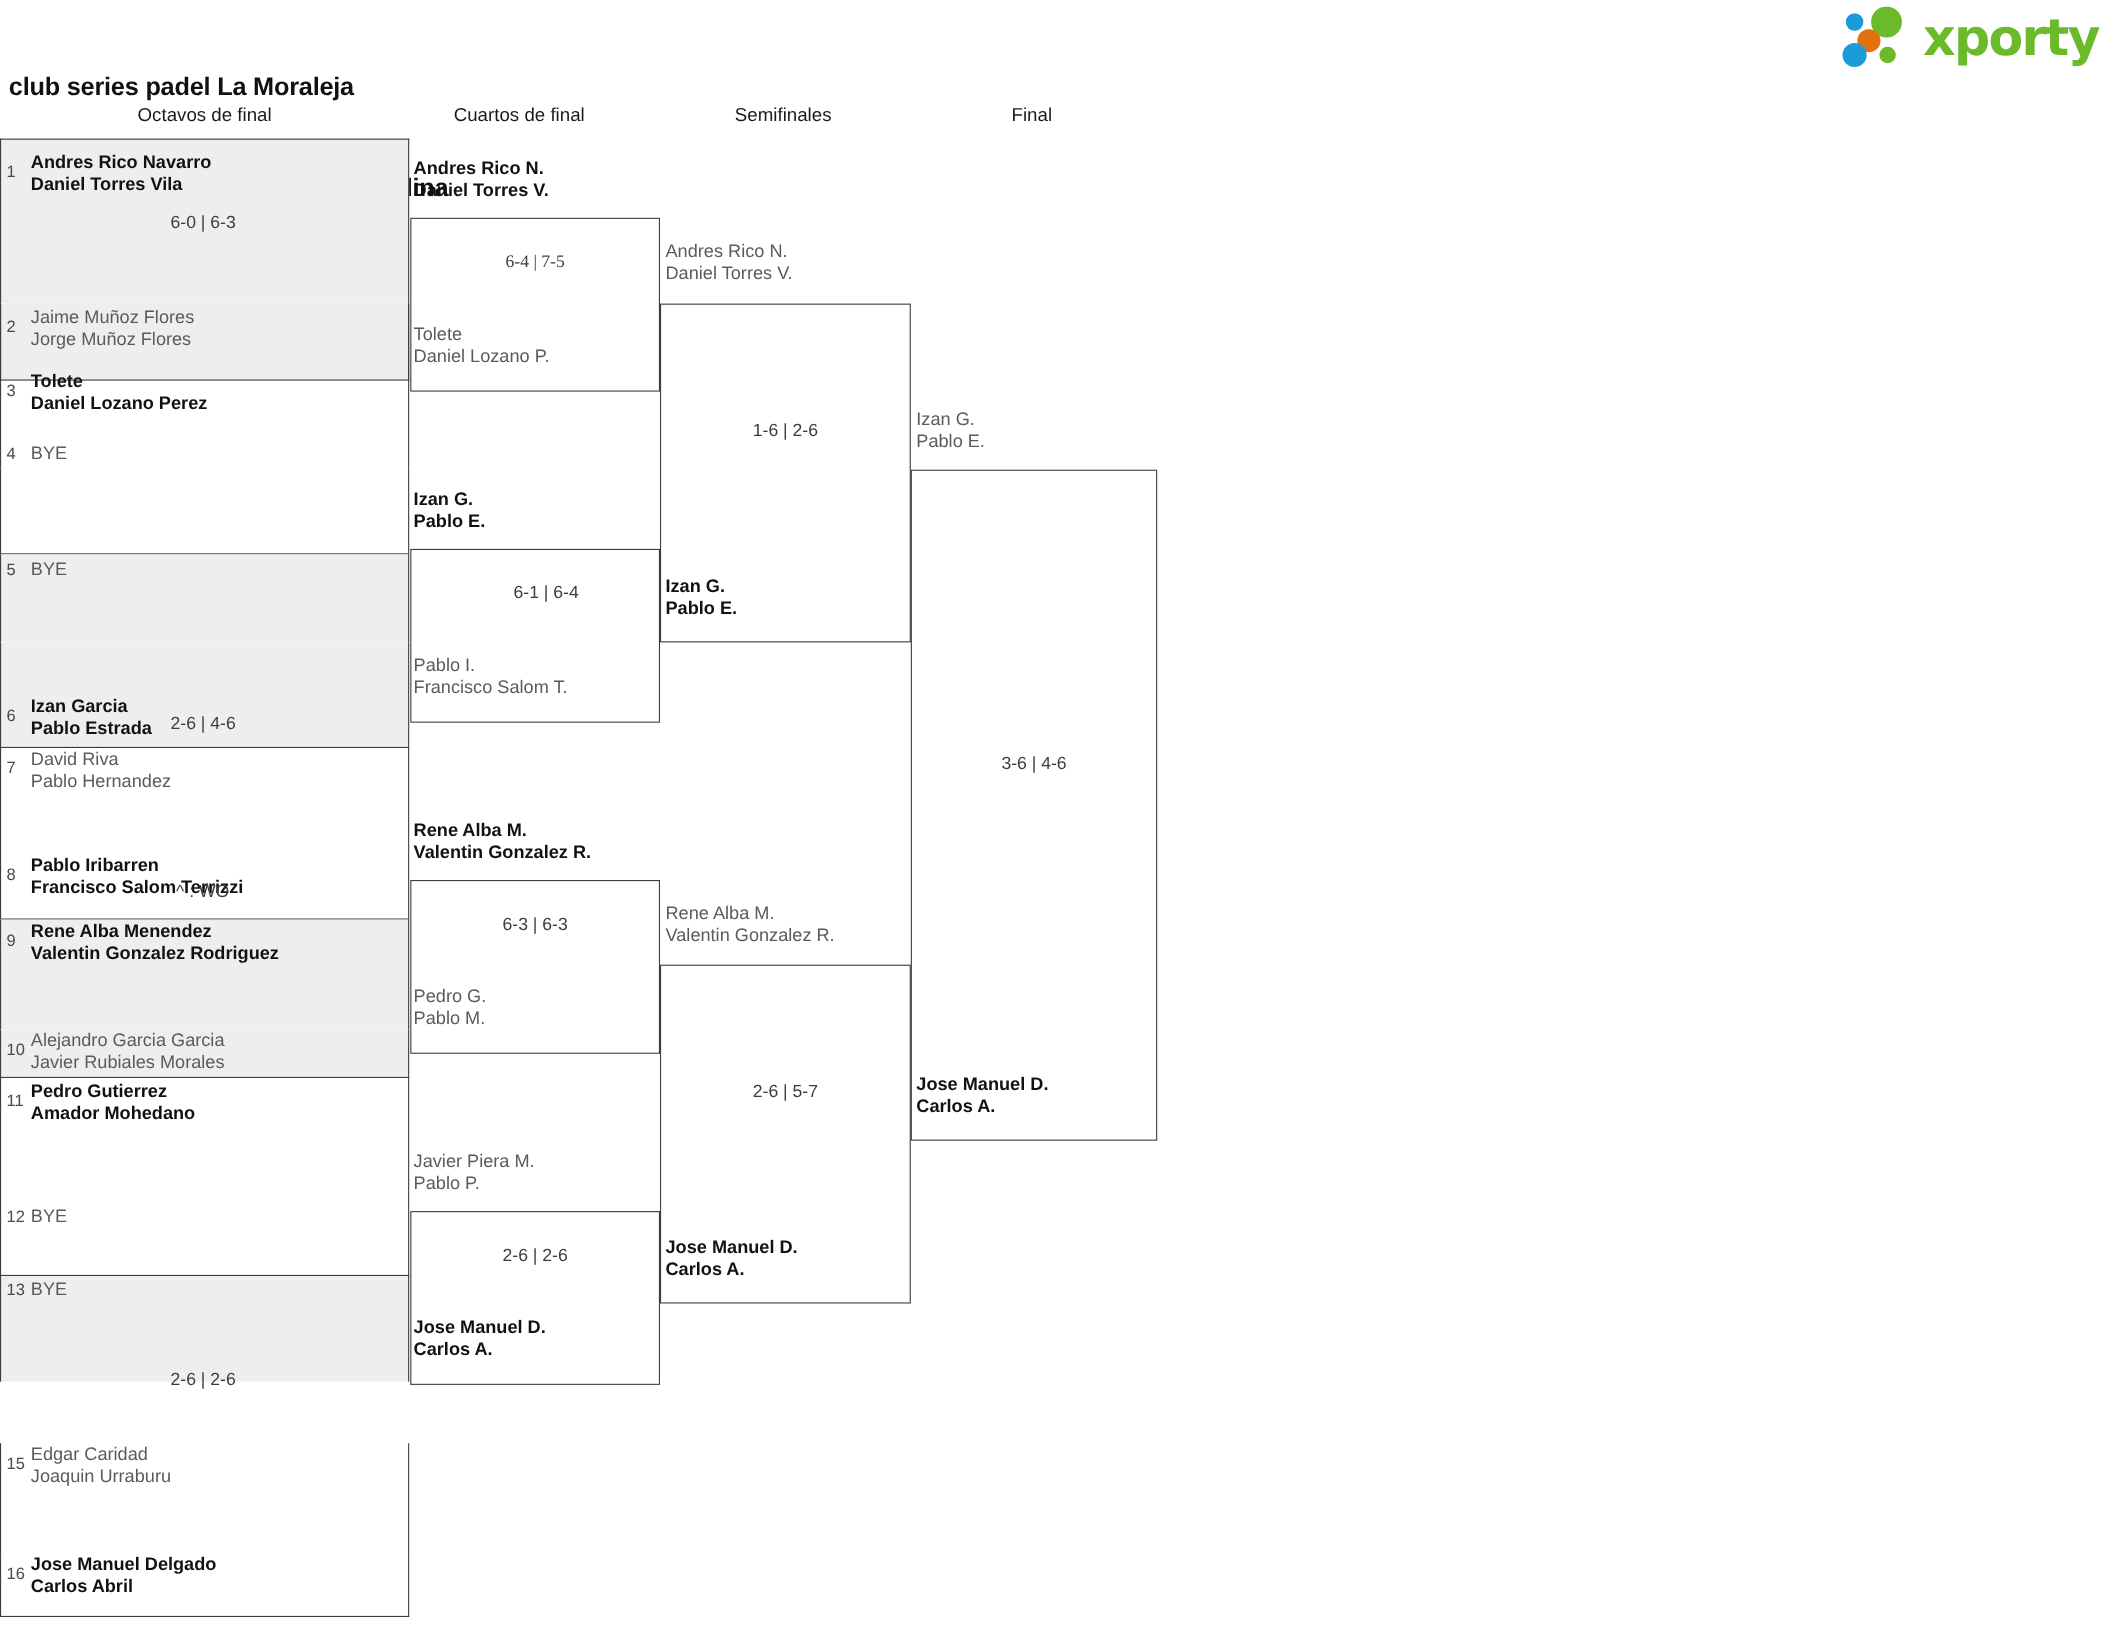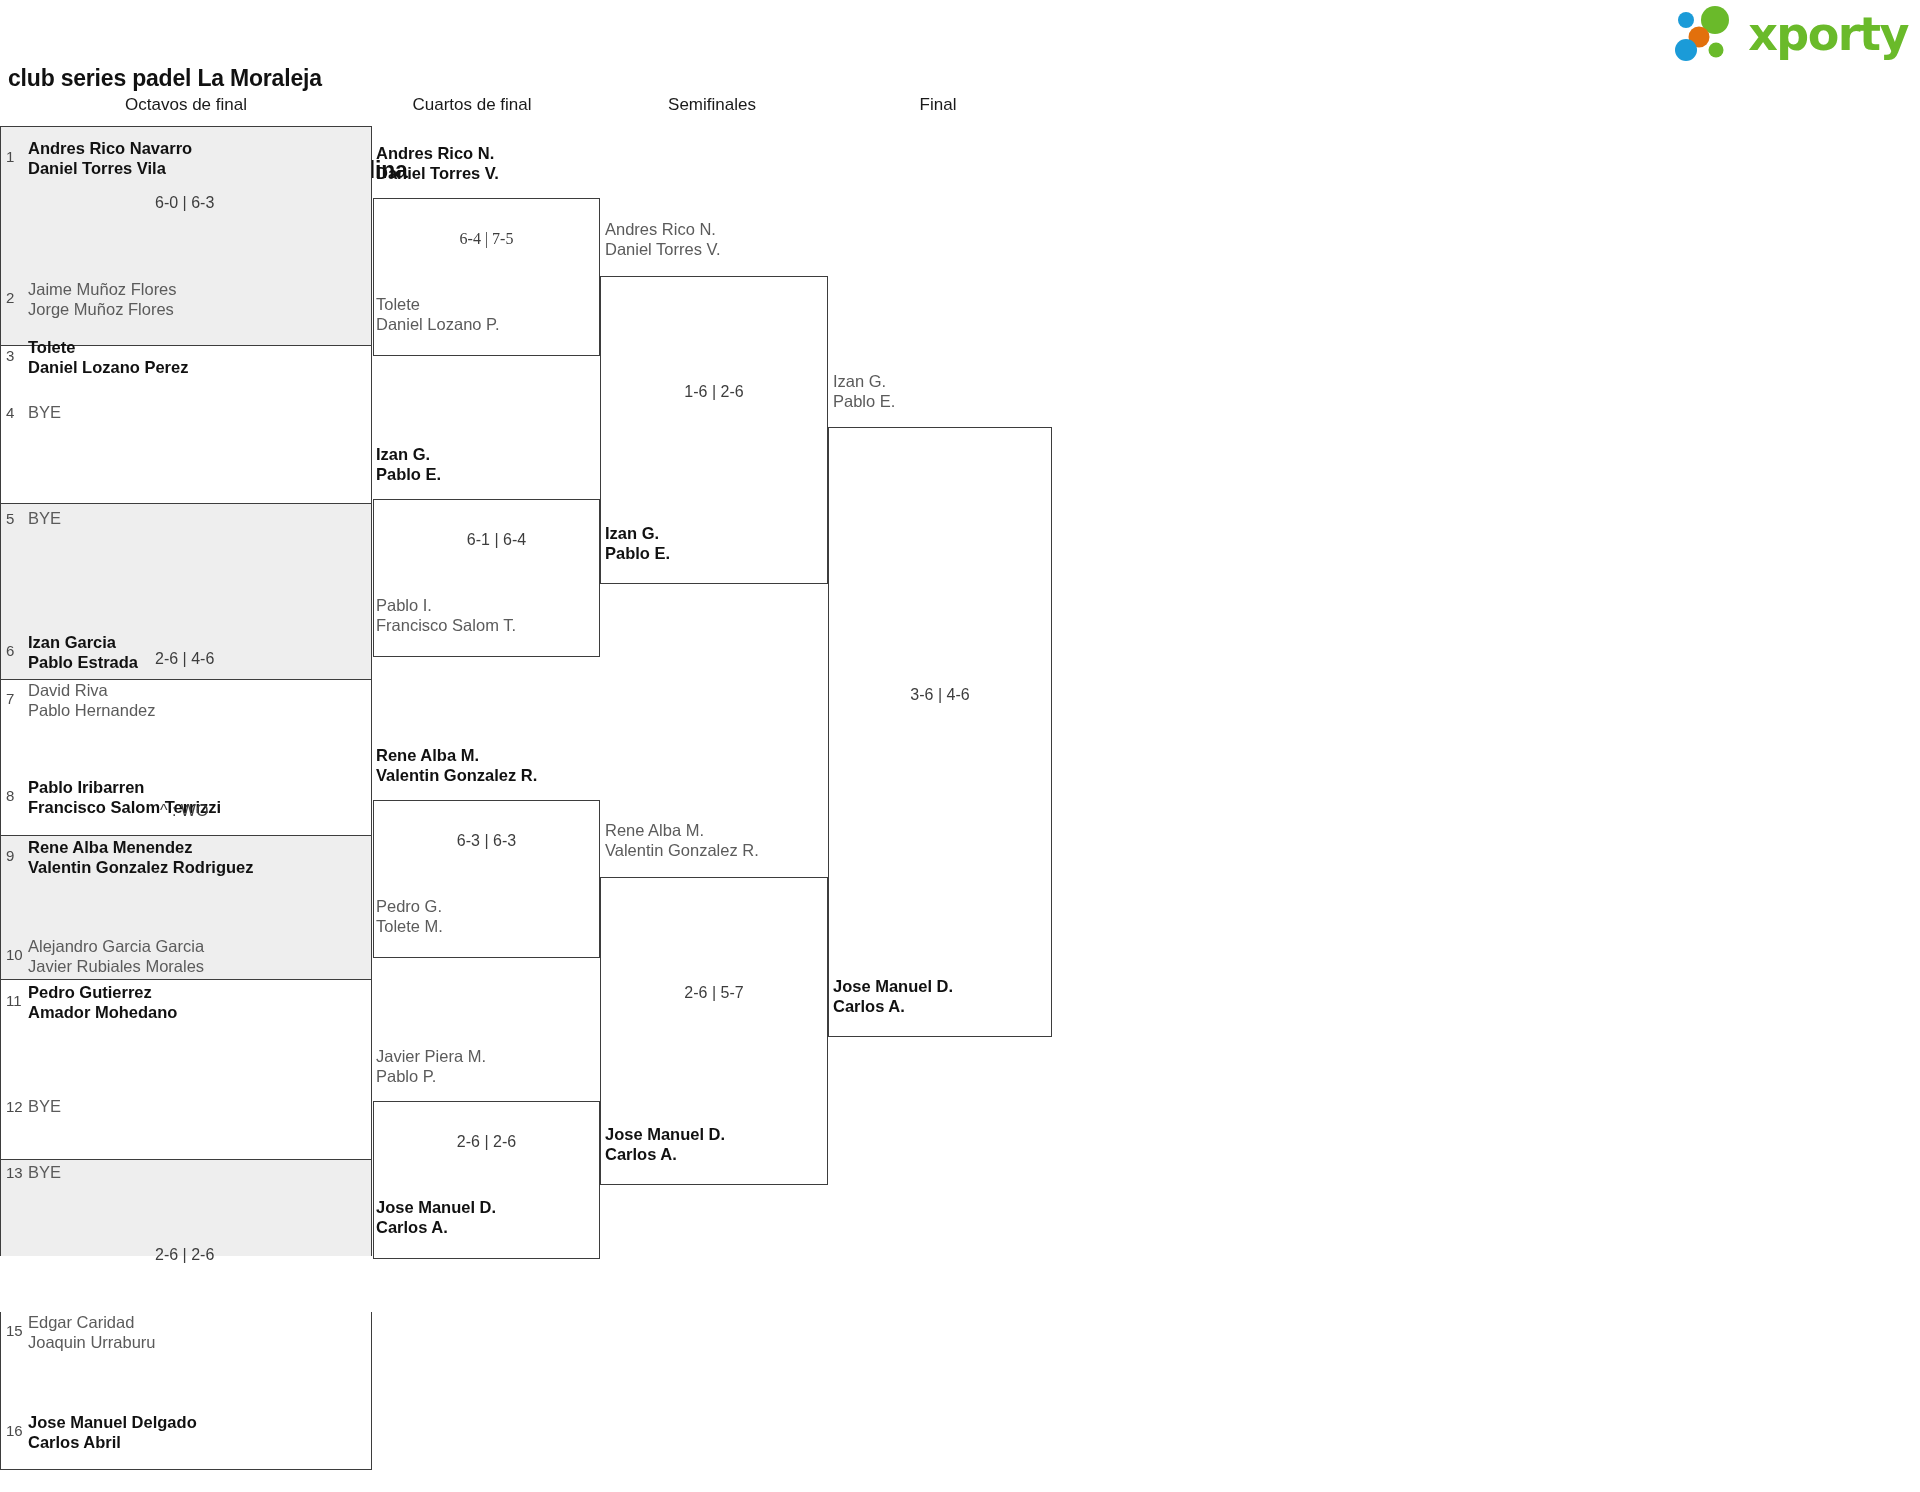--- a/index.html
+++ b/index.html
@@ -292,21 +292,21 @@
   </div>
 
   <div class="match-names winner" style="left:376px; top:745px;">
     <span class="nm">Rene Alba M.</span>
     <span class="nm">Valentin Gonzalez R.</span>
   </div>
   <div class="match-box" style="left:373px; top:800px; width:227px; height:158px;"></div>
   <div class="match-score" style="left:373px; top:832px; width:227px;">6-3 | 6-3</div>
   <div class="match-names loser" style="left:376px; top:896px;">
     <span class="nm">Pedro G.</span>
-    <span class="nm">Tolete M.</span>
+    <span class="nm">Pablo M.</span>
   </div>
 
   <div class="match-names loser" style="left:376px; top:1046px;">
     <span class="nm">Javier Piera M.</span>
     <span class="nm">Pablo P.</span>
   </div>
   <div class="match-box" style="left:373px; top:1101px; width:227px; height:158px;"></div>
   <div class="match-score" style="left:373px; top:1133px; width:227px;">2-6 | 2-6</div>
   <div class="match-names winner" style="left:376px; top:1197px;">
     <span class="nm">Jose Manuel D.</span>

